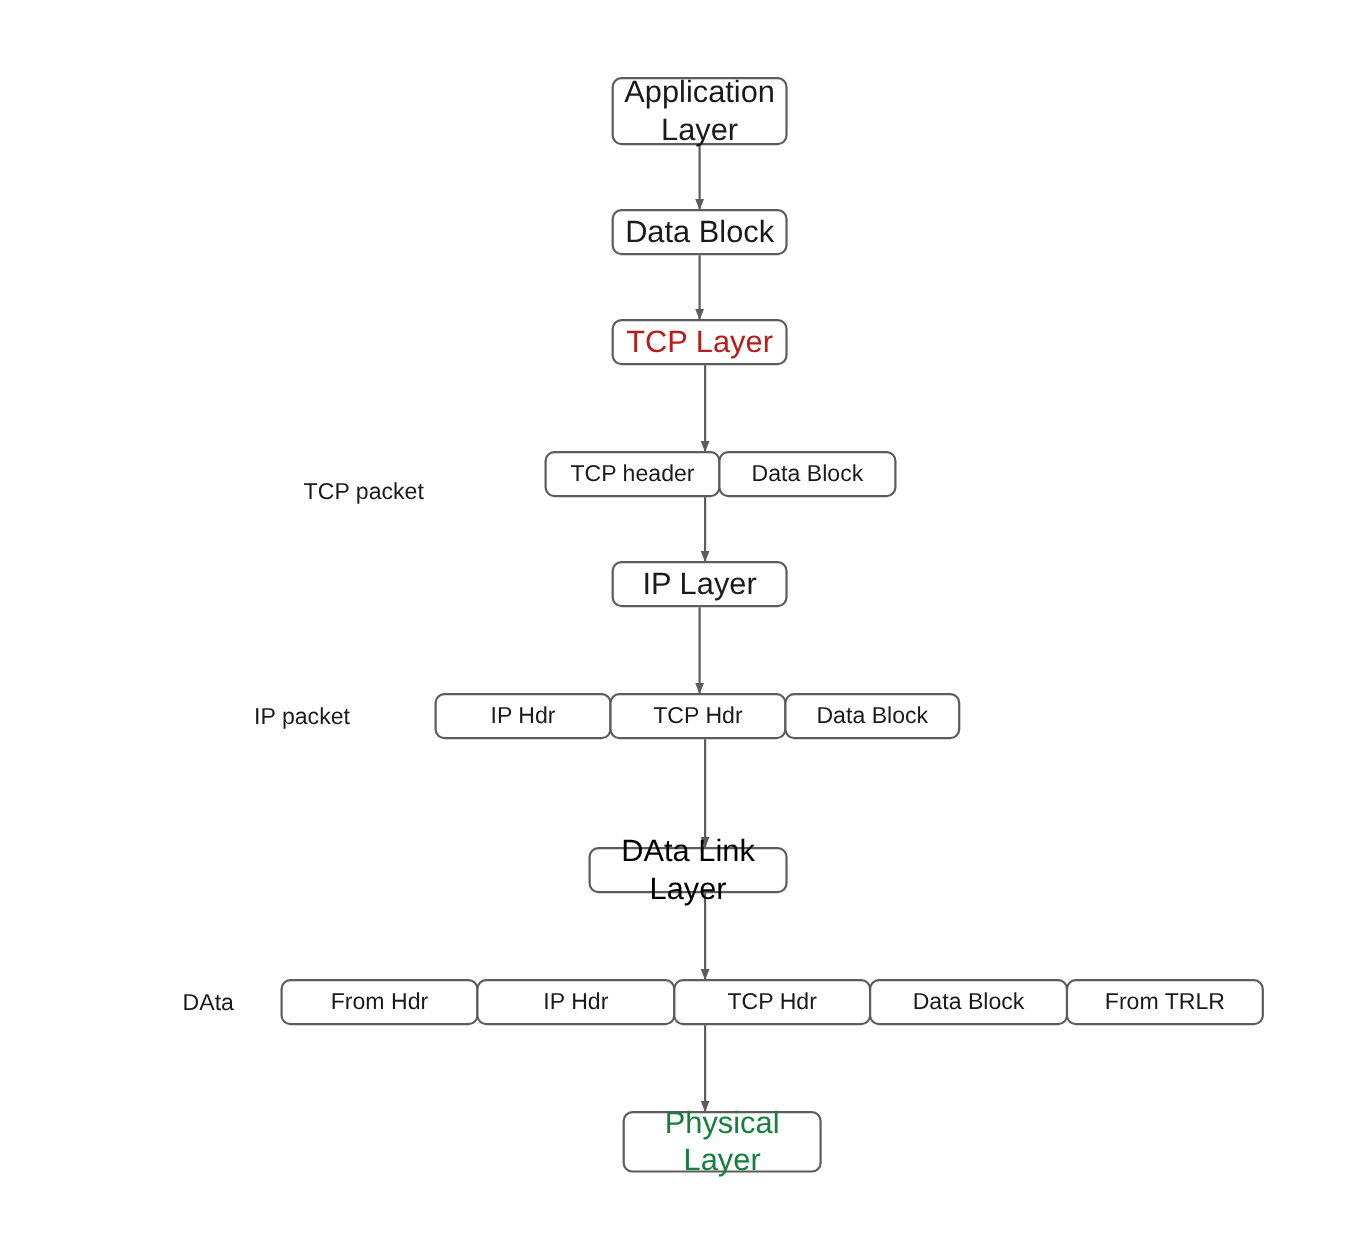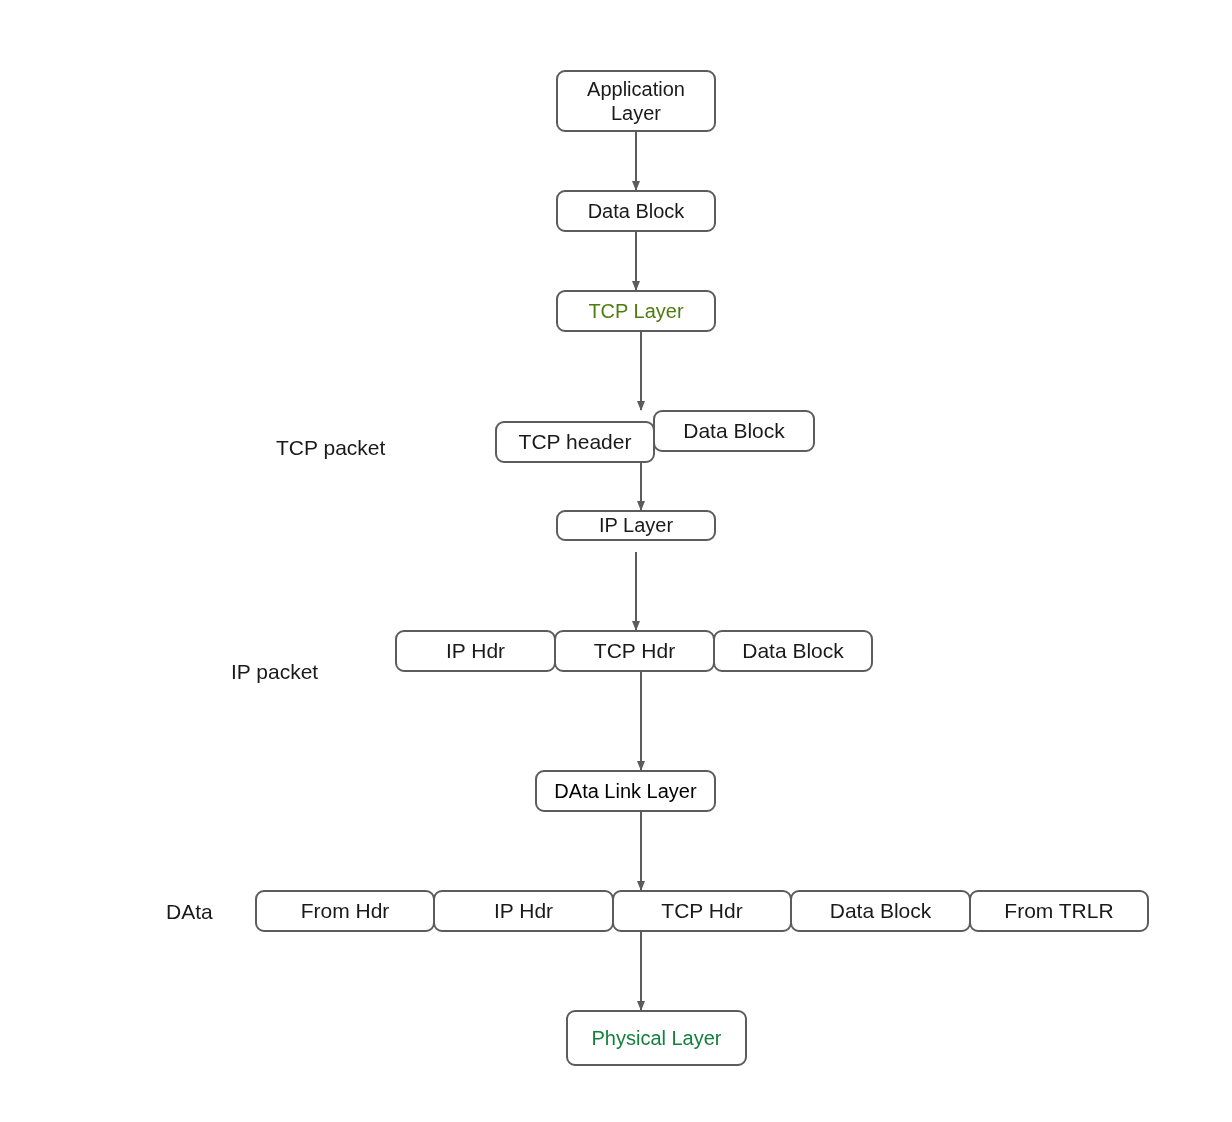--- a/index.html
+++ b/index.html
@@ -21,21 +21,21 @@
   .node {
     position: absolute;
     box-sizing: border-box;
     background: #ffffff;
     border: 2px solid #5c5c5c;
     border-radius: 9px;
     display: flex;
     align-items: center;
     justify-content: center;
     text-align: center;
-    font-size: 20px;
+    font-size: 28px;
     line-height: 1.22;
     color: #1a1a1a;
     white-space: pre-line;
   }
   .seg-row {
     position: absolute;
     display: flex;
     align-items: stretch;
   }
   .seg {
@@ -85,32 +85,32 @@
         <line x1="641" y1="672" x2="641" y2="770" stroke="#5c5c5c" stroke-width="2" marker-end="url(#arrowhead)"></line>
         <line x1="641" y1="812" x2="641" y2="890" stroke="#5c5c5c" stroke-width="2" marker-end="url(#arrowhead)"></line>
         <line x1="641" y1="932" x2="641" y2="1010" stroke="#5c5c5c" stroke-width="2" marker-end="url(#arrowhead)"></line>
       </g>
   </svg>
 
   <div id="nodes-host">
       <div class="node" style="left: 556px; top: 70px; width: 160px; height: 62px; border-color: rgb(92, 92, 92); color: rgb(26, 26, 26);">Application
 Layer</div>
       <div class="node" style="left: 556px; top: 190px; width: 160px; height: 42px; border-color: rgb(92, 92, 92); color: rgb(26, 26, 26);">Data Block</div>
-      <div class="node" style="left: 556px; top: 290px; width: 160px; height: 42px; border-color: rgb(92, 92, 92); color: #4d7c0f;">TCP Layer</div>
-      <div class="node" style="left: 556px; top: 510px; width: 160px; height: 31px; border-color: rgb(92, 92, 92); color: rgb(26, 26, 26);">IP Layer</div>
+      <div class="node" style="left: 556px; top: 290px; width: 160px; height: 42px; border-color: rgb(92, 92, 92); color: #b91c1c;">TCP Layer</div>
+      <div class="node" style="left: 556px; top: 510px; width: 160px; height: 42px; border-color: rgb(92, 92, 92); color: rgb(26, 26, 26);">IP Layer</div>
       <div class="node" style="left: 535px; top: 770px; width: 181px; height: 42px; border-color: rgb(92, 92, 92); color: #000000;">DAta Link Layer</div>
       <div class="node" style="left: 566px; top: 1010px; width: 181px; height: 56px; border-color: rgb(92, 92, 92); color: #15803d;">Physical Layer</div>
     </div>
   <div id="rows-host">
       <div class="row-label" style="left: 276px; top: 420px; color: rgb(26, 26, 26); margin-top: 16px;">TCP packet</div>
       <div class="seg-row" style="left: 495px; top: 410px; height: 42px;">
-        <div class="seg" style="width: 160px; height: 42px; border-color: rgb(92, 92, 92); color: rgb(26, 26, 26); margin-top: 11px;">TCP header</div>
+        <div class="seg" style="width: 160px; height: 42px; border-color: rgb(92, 92, 92); color: rgb(26, 26, 26);">TCP header</div>
         <div class="seg" style="width: 162px; height: 42px; border-color: rgb(92, 92, 92); color: rgb(26, 26, 26); margin-left: -2px;">Data Block</div>
       </div>
-      <div class="row-label" style="left: 231px; top: 660px; color: rgb(26, 26, 26);">IP packet</div>
+      <div class="row-label" style="left: 231px; top: 640px; color: rgb(26, 26, 26);">IP packet</div>
       <div class="seg-row" style="left: 395px; top: 630px; height: 42px;">
         <div class="seg" style="width: 161px; height: 42px; border-color: rgb(92, 92, 92); color: rgb(26, 26, 26);">IP Hdr</div>
         <div class="seg" style="width: 161px; height: 42px; border-color: rgb(92, 92, 92); color: rgb(26, 26, 26); margin-left: -2px;">TCP Hdr</div>
         <div class="seg" style="width: 160px; height: 42px; border-color: rgb(92, 92, 92); color: rgb(26, 26, 26); margin-left: -2px;">Data Block</div>
       </div>
       <div class="row-label" style="left: 166px; top: 900px; color: rgb(26, 26, 26);">DAta</div>
       <div class="seg-row" style="left: 255px; top: 890px; height: 60px; justify-content: space-between;">
         <div class="seg" style="width: 180px; height: 42px; border-color: rgb(92, 92, 92); color: rgb(26, 26, 26);">From Hdr</div>
         <div class="seg" style="width: 181px; height: 42px; border-color: rgb(92, 92, 92); color: rgb(26, 26, 26); margin-left: -2px;">IP Hdr</div>
         <div class="seg" style="width: 180px; height: 42px; border-color: rgb(92, 92, 92); color: rgb(26, 26, 26); margin-left: -2px;">TCP Hdr</div>

